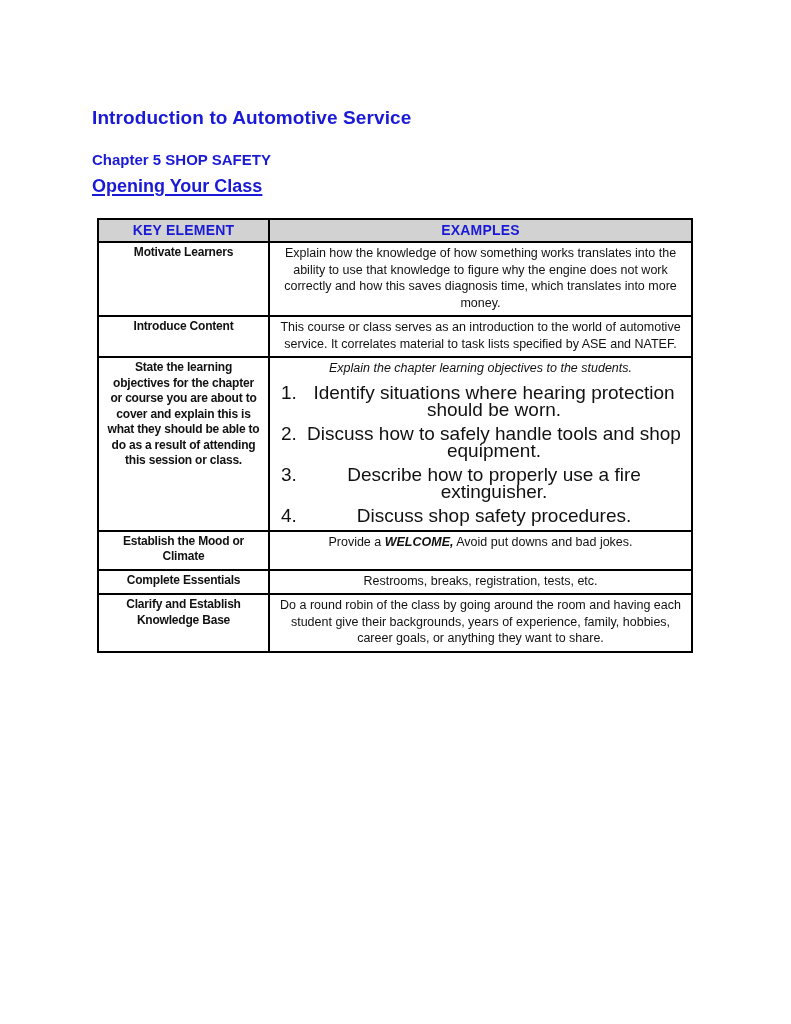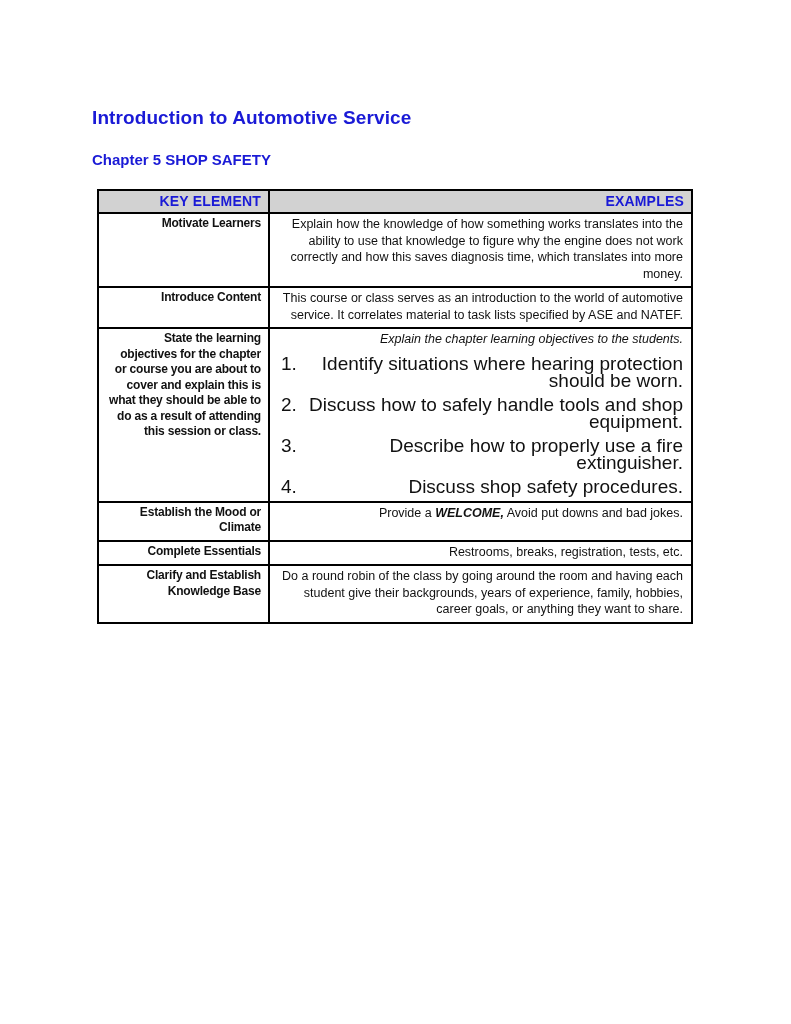--- a/index.html
+++ b/index.html
@@ -26,21 +26,21 @@
     margin:0;font-size:18px;line-height:23px;font-weight:bold;
     color:var(--heading-blue);
     text-decoration:underline;text-decoration-thickness:2px;text-underline-offset:2px;
   }
   table.kv{
     margin:20px 0 0 5px;width:596px;table-layout:fixed;border-collapse:collapse;
     border:2px solid var(--border-color);
   }
   table.kv col.key-col{width:171px;}
   table.kv th,table.kv td{
-    border:2px solid var(--border-color);vertical-align:top;text-align:right;
+    border:2px solid var(--border-color);vertical-align:top;text-align:center;
     box-sizing:border-box;
   }
   th.hdr{
     background:var(--header-bg);color:var(--heading-blue);
     font-size:14px;line-height:19px;font-weight:bold;padding:1px 7px;
     letter-spacing:0.2px;
   }
   td.key{
     font-weight:bold;font-size:12px;line-height:15.5px;padding:2px 7px 4px;
     letter-spacing:-0.2px;
@@ -53,20 +53,21 @@
   td.ex ol li{margin:7px 0 0 0;font-size:19px;line-height:17px;padding-left:3px;}
   .em-welcome{font-weight:bold;font-style:italic;}
 </style>
 </head>
 <body>
 
 <div class="page">
   <div class="content">
     <h1 class="doc-title">Introduction to Automotive Service</h1>
     <h2 class="chapter-heading">Chapter 5 SHOP SAFETY</h2>
+    <h3 class="section-heading">Opening Your Class</h3>
 
     <table class="kv">
       <colgroup>
         <col class="key-col">
         <col class="ex-col">
       </colgroup>
       <thead>
         <tr>
           <th class="hdr">KEY ELEMENT</th>
           <th class="hdr">EXAMPLES</th>

